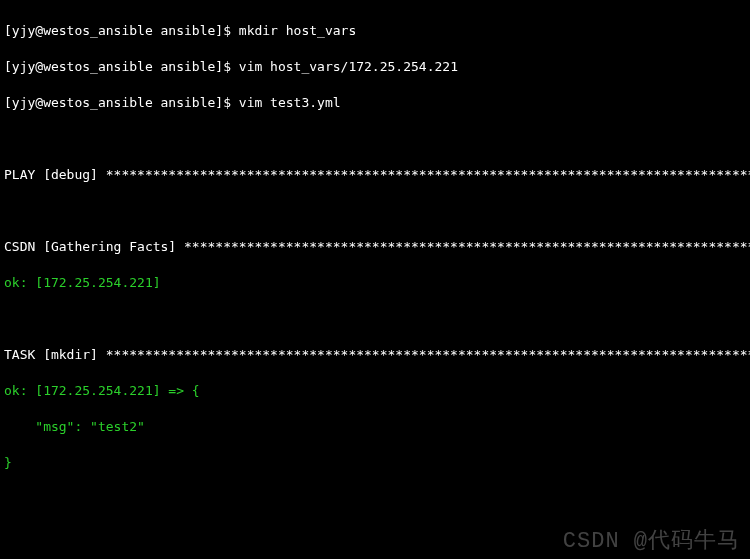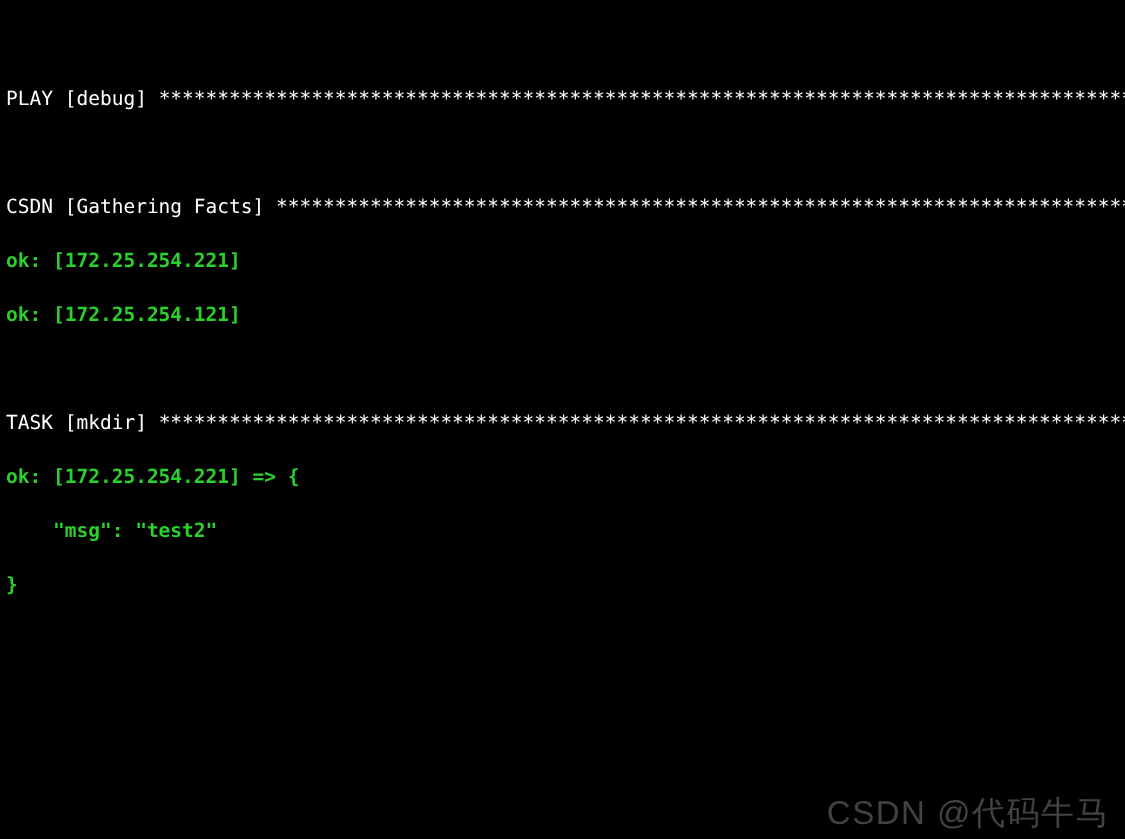--- a/index.html
+++ b/index.html
@@ -15,45 +15,47 @@
     overflow: hidden;
     position: relative;
   }
   .terminal {
     padding: 4px 4px;
     white-space: pre;
     letter-spacing: 0;
   }
   .prompt { color: #fff; }
   .cmd { color: #fff; }
-  .green { color: #2bd02b; font-weight: bold; }
+  .green { color: #2bd02b; }
   .white { color: #fff; margin-top: 32px; }
   .watermark {
     position: absolute;
     right: 10px;
     bottom: 8px;
     font-size: 22px;
     color: rgba(220,220,220,0.30);
-    font-family: Liberation Sans, sans-serif;
+    font-family: Liberation Mono, monospace;
     pointer-events: none;
     letter-spacing: 1px;
   }
   .line { display: block; }
   .stars-row { overflow: hidden; width: 746px; display: block; }
 </style>
 </head>
 <body>
 
 <div class="terminal">
+<span class="line"><span class="prompt">[yjy@westos_ansible ansible]$ </span><span class="cmd">mkdir host_vars</span></span>
+<span class="line"><span class="prompt">[yjy@westos_ansible ansible]$ </span><span class="cmd">vim host_vars/172.25.254.221</span></span>
+<span class="line"><span class="prompt">[yjy@westos_ansible ansible]$ </span><span class="cmd">vim test3.yml</span></span>
 <span class="line">&nbsp;</span>
 <span class="line stars-row"><span class="white">PLAY [debug] </span><span class="white">**************************************************************************************</span></span>
 <span class="line">&nbsp;</span>
 <span class="line stars-row"><span class="white">CSDN [Gathering Facts] </span><span class="white">****************************************************************************</span></span>
 <span class="line"><span class="green">ok: [172.25.254.221]</span></span>
-<span class="line"><span class="green">ok: [172.25.254.121]</span></span>
 <span class="line">&nbsp;</span>
 <span class="line stars-row"><span class="white">TASK [mkdir] </span><span class="white">***************************************************************************************</span></span>
 <span class="line"><span class="green">ok: [172.25.254.221] =&gt; {</span></span>
 <span class="line"><span class="green">    "msg": "test2"</span></span>
 <span class="line"><span class="green">}</span></span>
 
 
 
 
 

